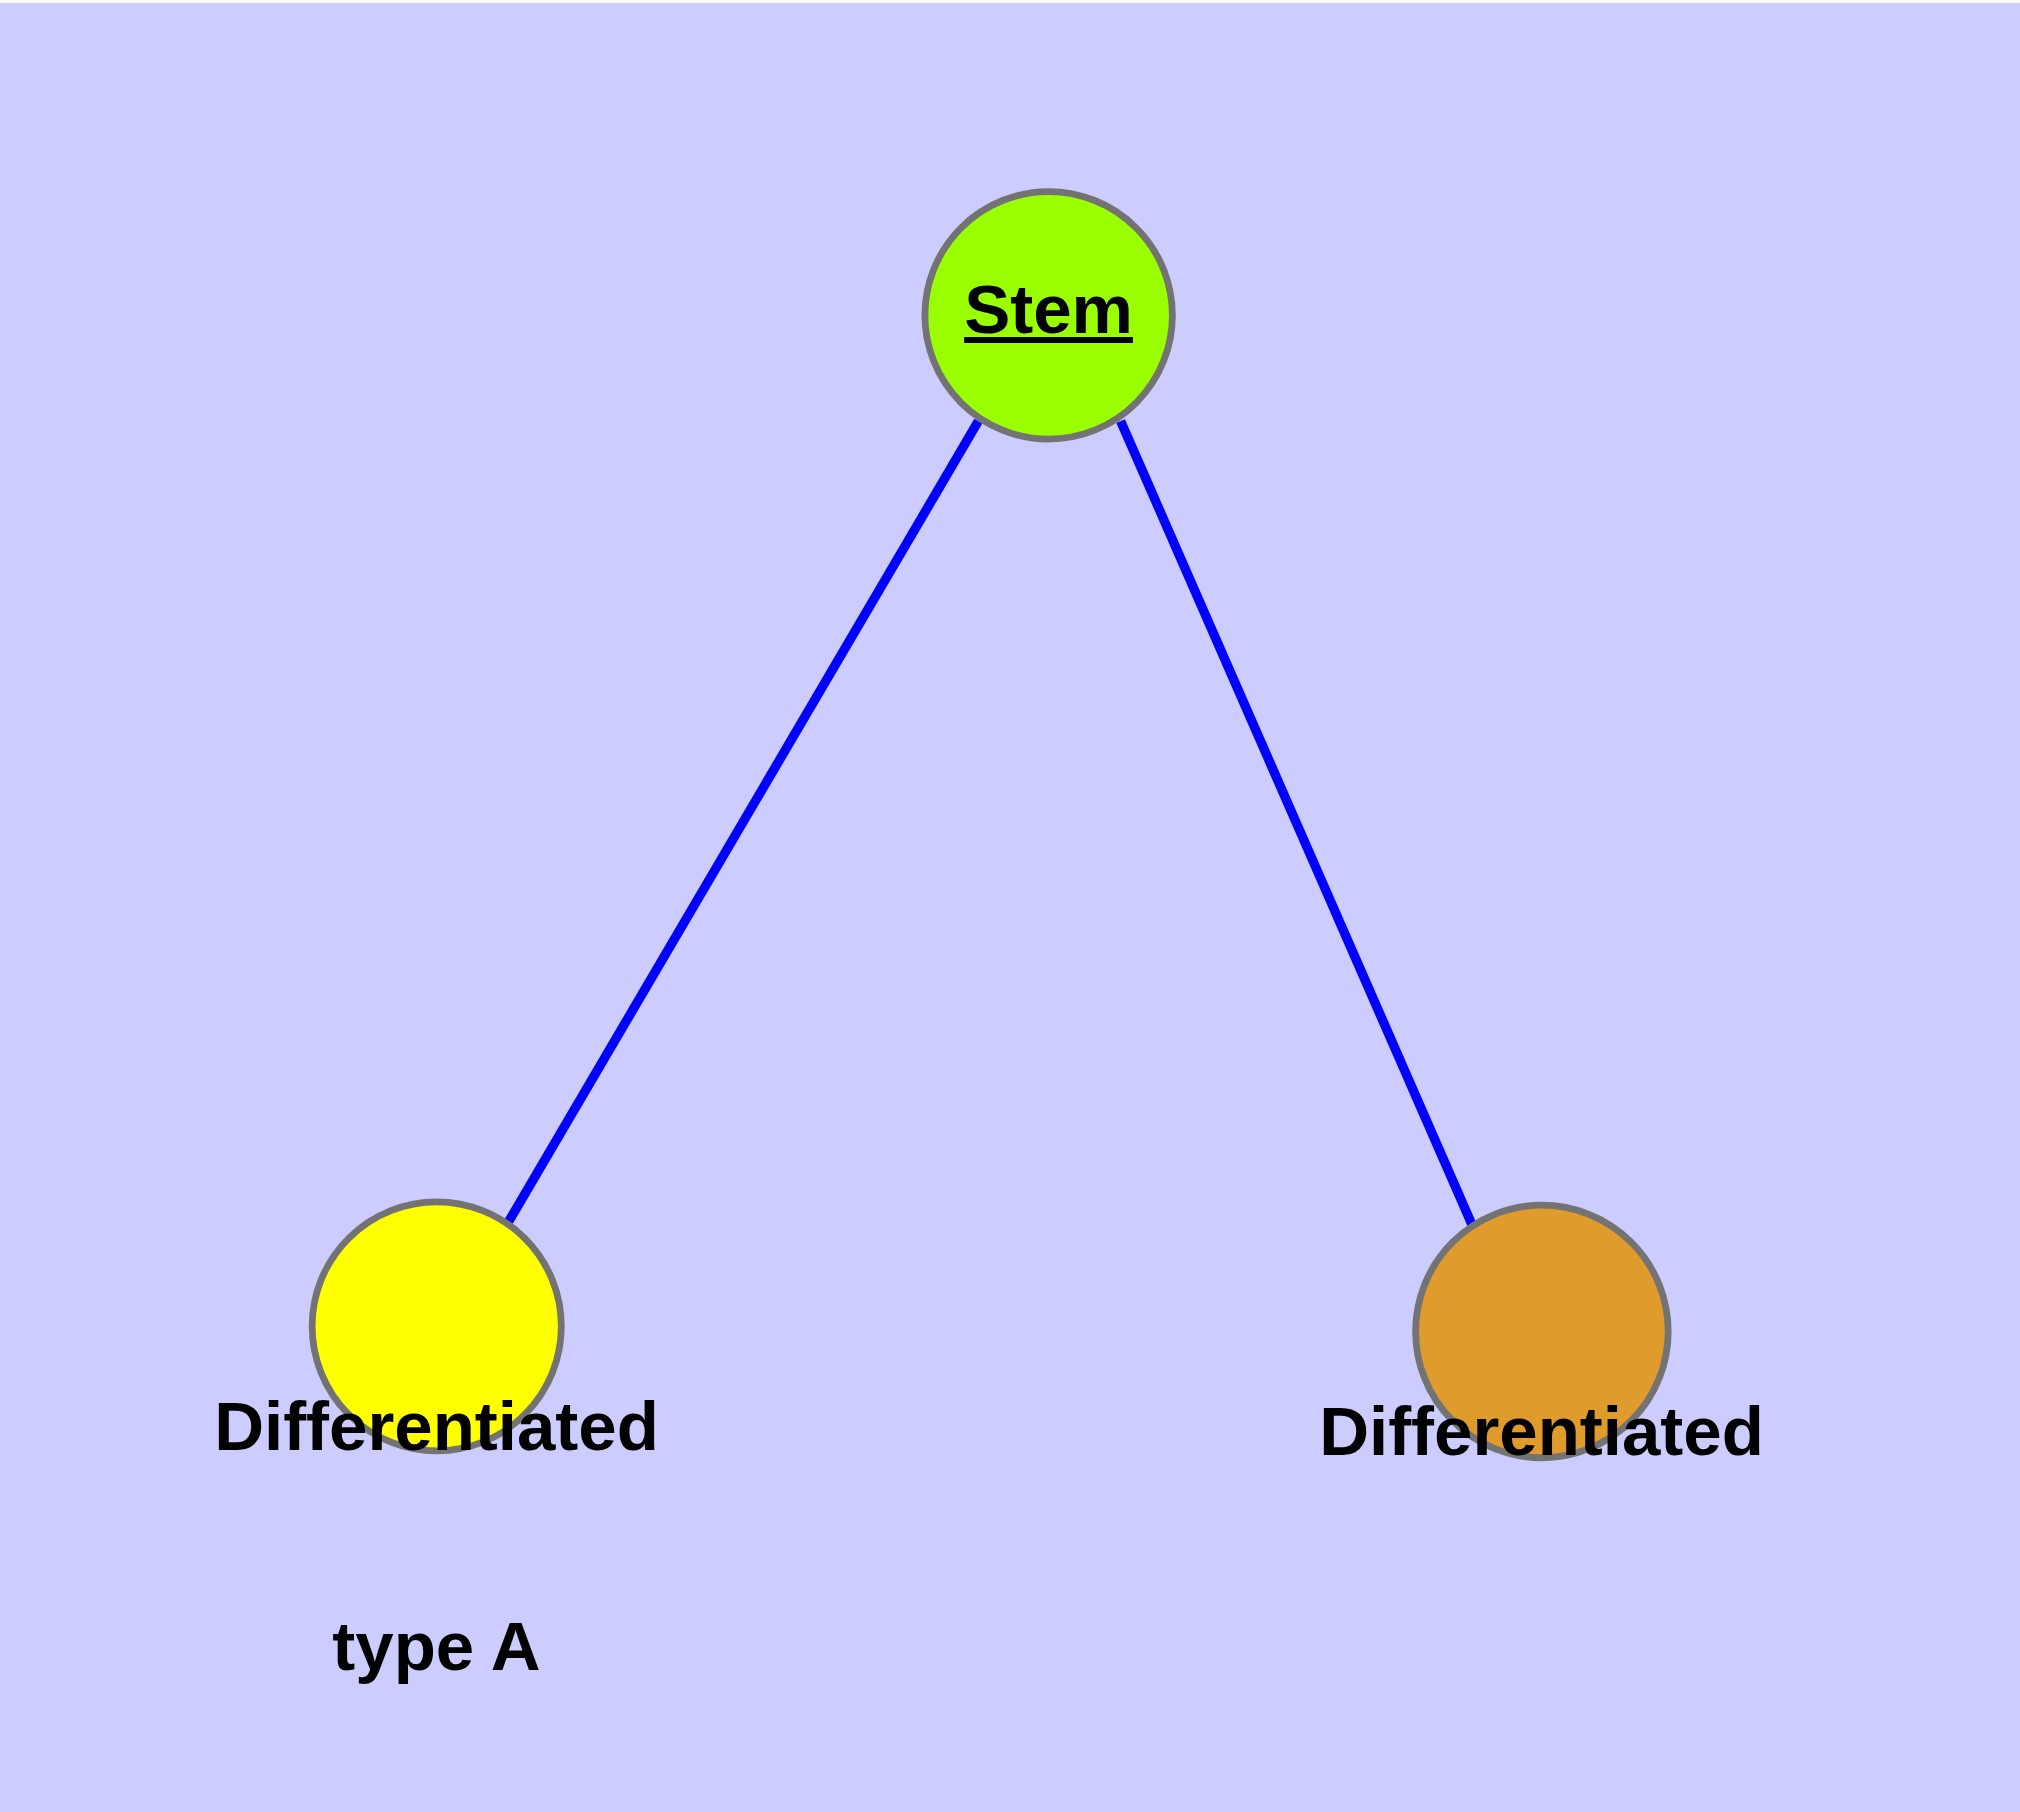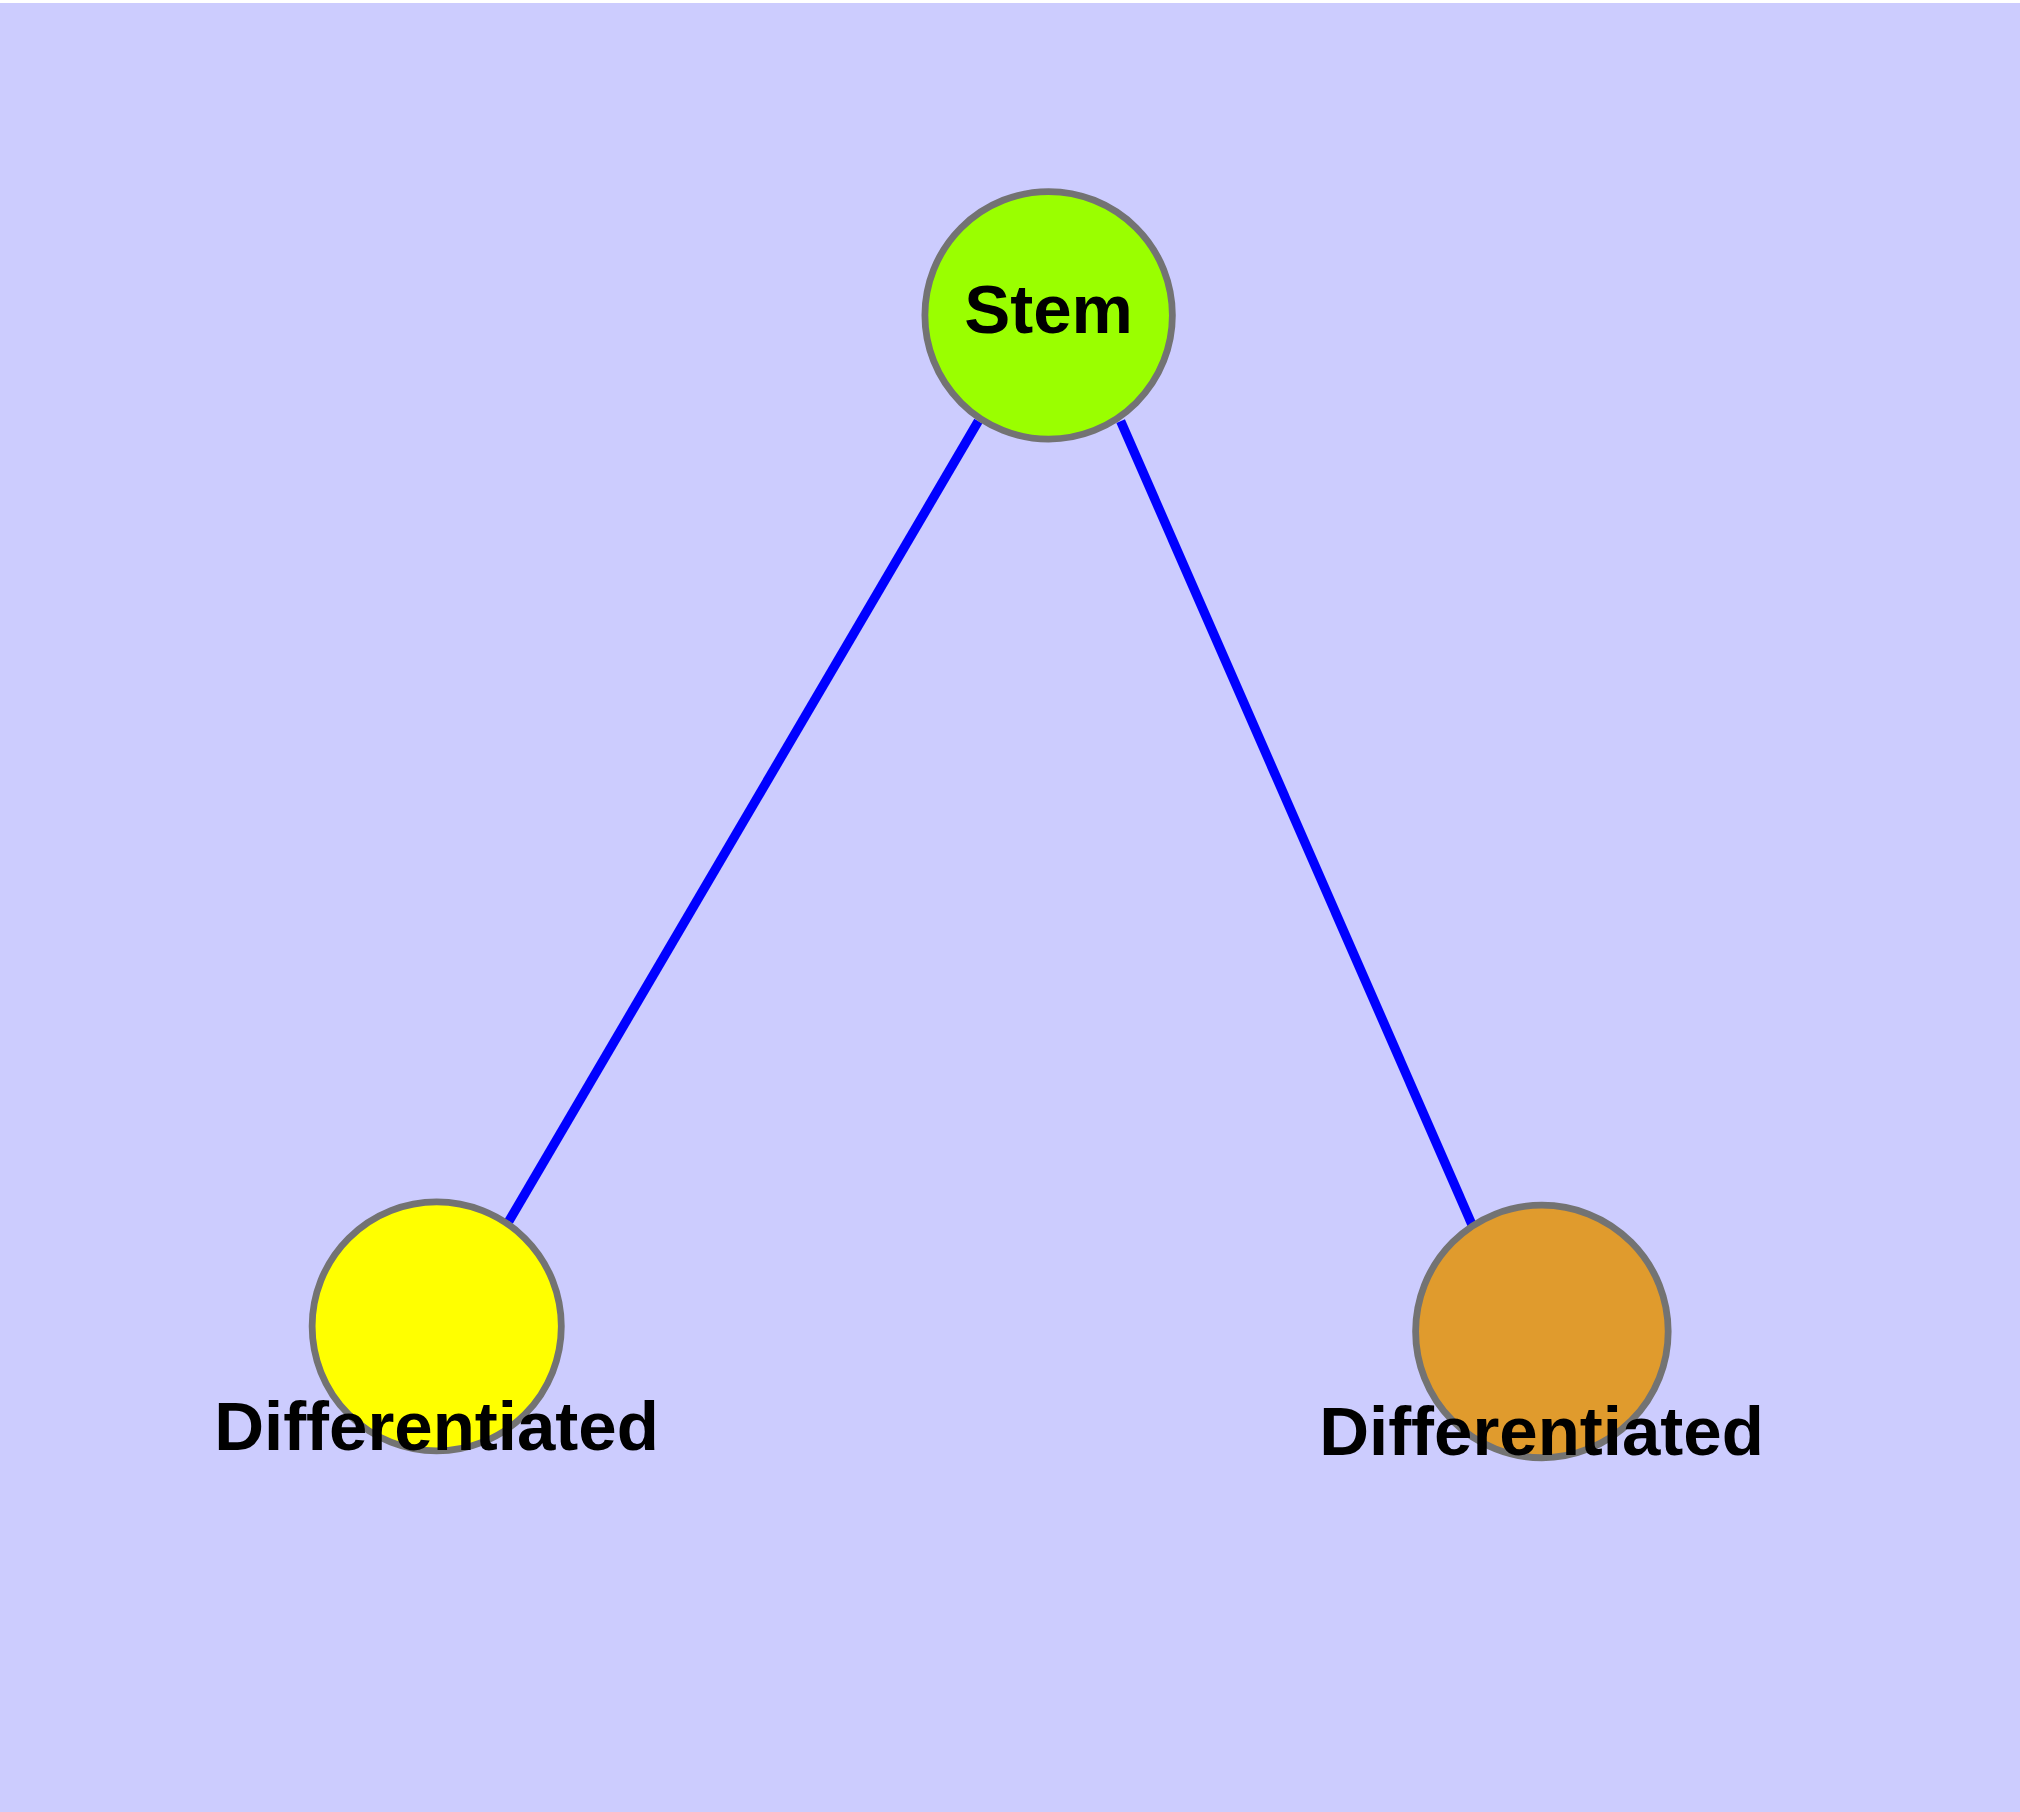--- a/index.html
+++ b/index.html
@@ -72,24 +72,25 @@
       <line x1="1154" y1="497" x2="600" y2="1441" stroke="#0000ff" stroke-width="11" stroke-linecap="butt"></line>
       <line x1="1322" y1="497" x2="1737" y2="1446" stroke="#0000ff" stroke-width="11" stroke-linecap="butt"></line>
     </g>
     <g>
       <circle cx="515" cy="1565" r="147" fill="#ffff00" stroke="#737373" stroke-width="8"></circle>
       <circle cx="1819" cy="1571" r="149" fill="#e09b2d" stroke="#737373" stroke-width="8"></circle>
       <circle cx="1237" cy="372" r="146" fill="#9aff00" stroke="#737373" stroke-width="8"></circle>
     </g>
   </svg>
 
-  <div class="node-label label-stem" style="color: rgb(0, 0, 0);">Stem</div>
+  <div class="node-label label-stem" style="color: rgb(0, 0, 0); text-decoration: underline;">Stem</div>
 
   <div class="node-label label-a" style="color: rgb(0, 0, 0);">
     <div>Differentiated</div>
+    <div>type A</div>
   </div>
 
   <div class="node-label label-b" style="color: rgb(0, 0, 0);">
     <div>Differentiated</div>
   </div>
 
 </div>
 
 
 </body></html>

